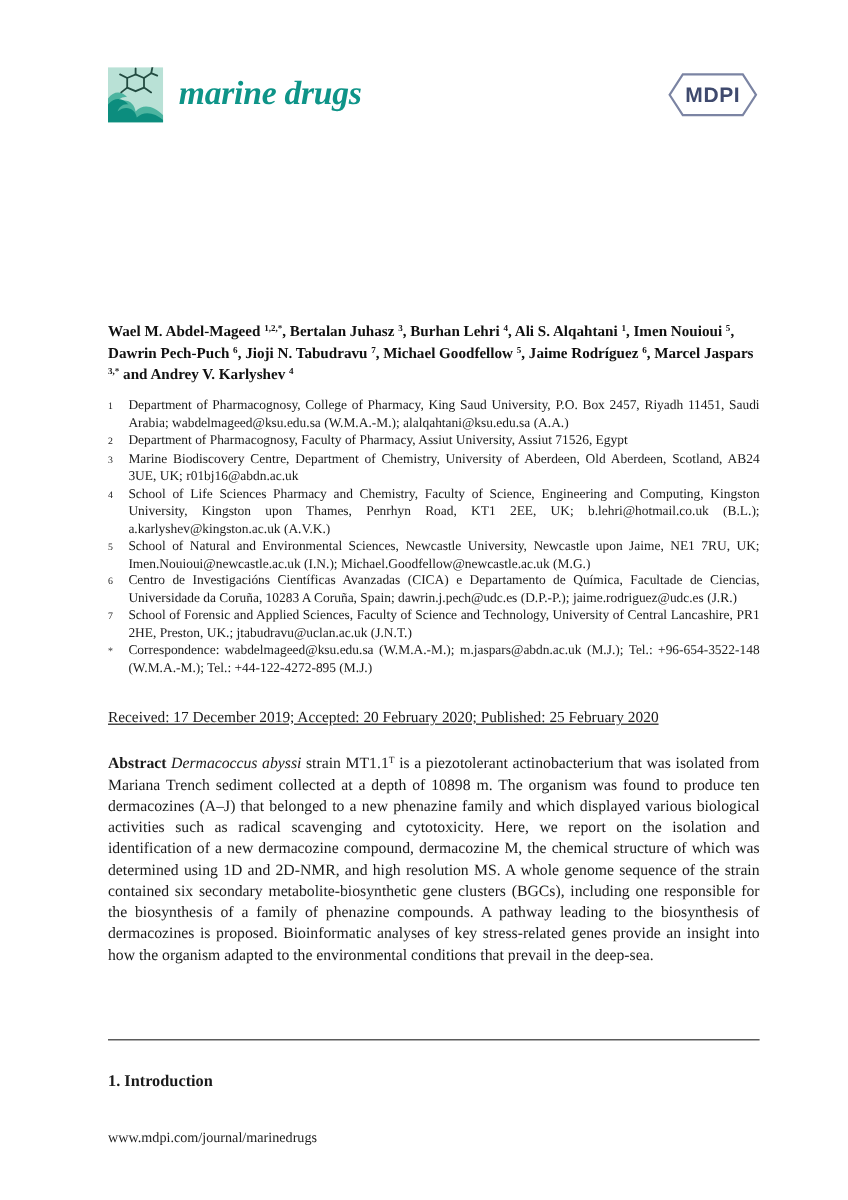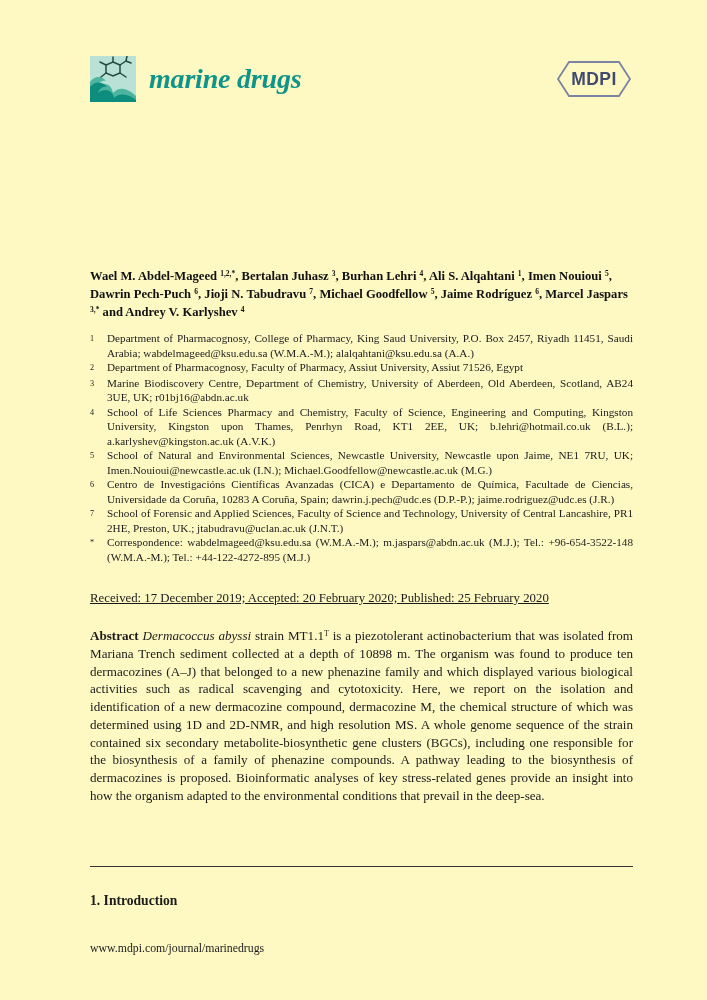--- a/index.html
+++ b/index.html
@@ -1,17 +1,17 @@
 <!DOCTYPE html>
 <html><head>
 <meta charset="utf-8">
 <style>
   html,body{margin:0;padding:0;background:#e8e8e8;}
   .page{
-    position:relative;width:707px;height:1000px;background:#fef9c3;
+    position:relative;width:707px;height:1000px;background:#ffffff;
     font-family:"Liberation Serif","DejaVu Serif",serif;color:#1b1b1b;
     margin:0 auto;overflow:hidden;
   }
   .block{position:absolute;left:90px;width:543px;}
   .it{font-style:italic}
   .bd{font-weight:700}
   sup{font-size:60%;line-height:0;vertical-align:baseline;position:relative;top:-0.5em}
 
   
   .header{top:56px;display:flex;justify-content:space-between;align-items:flex-start;}

